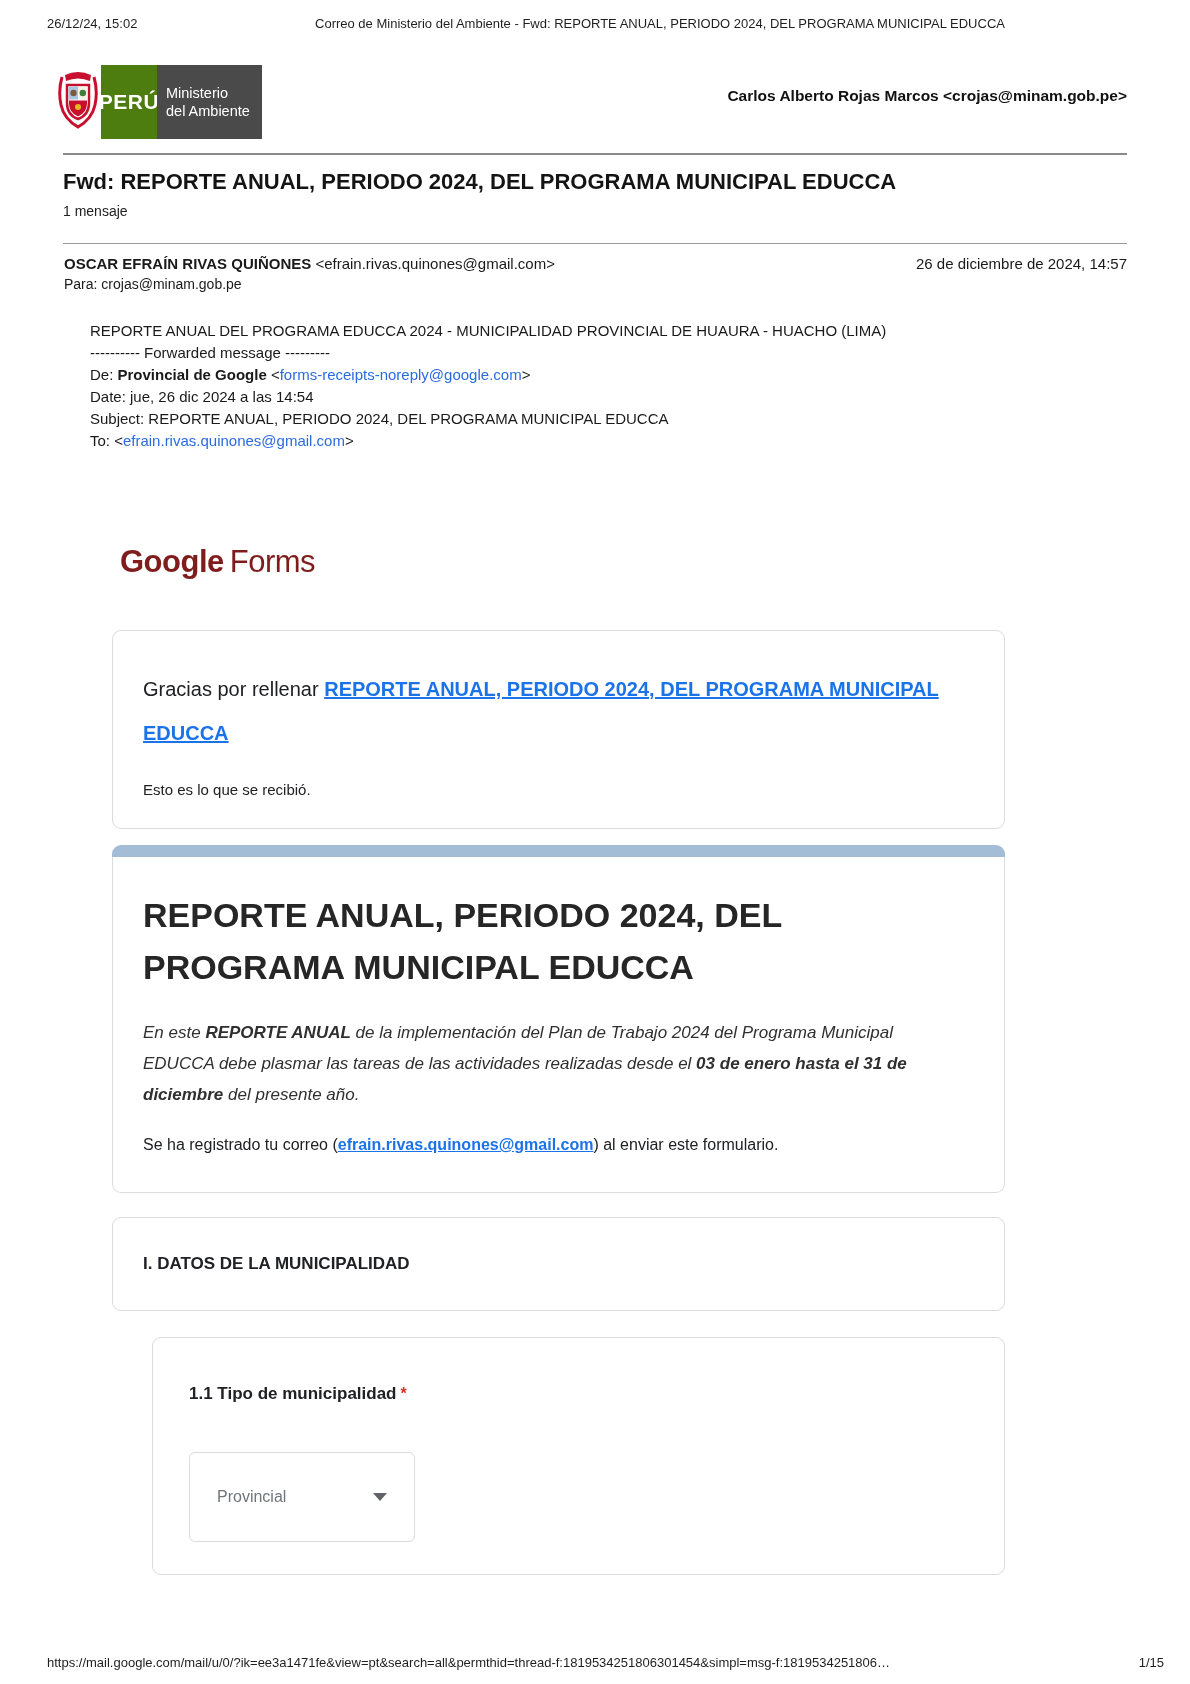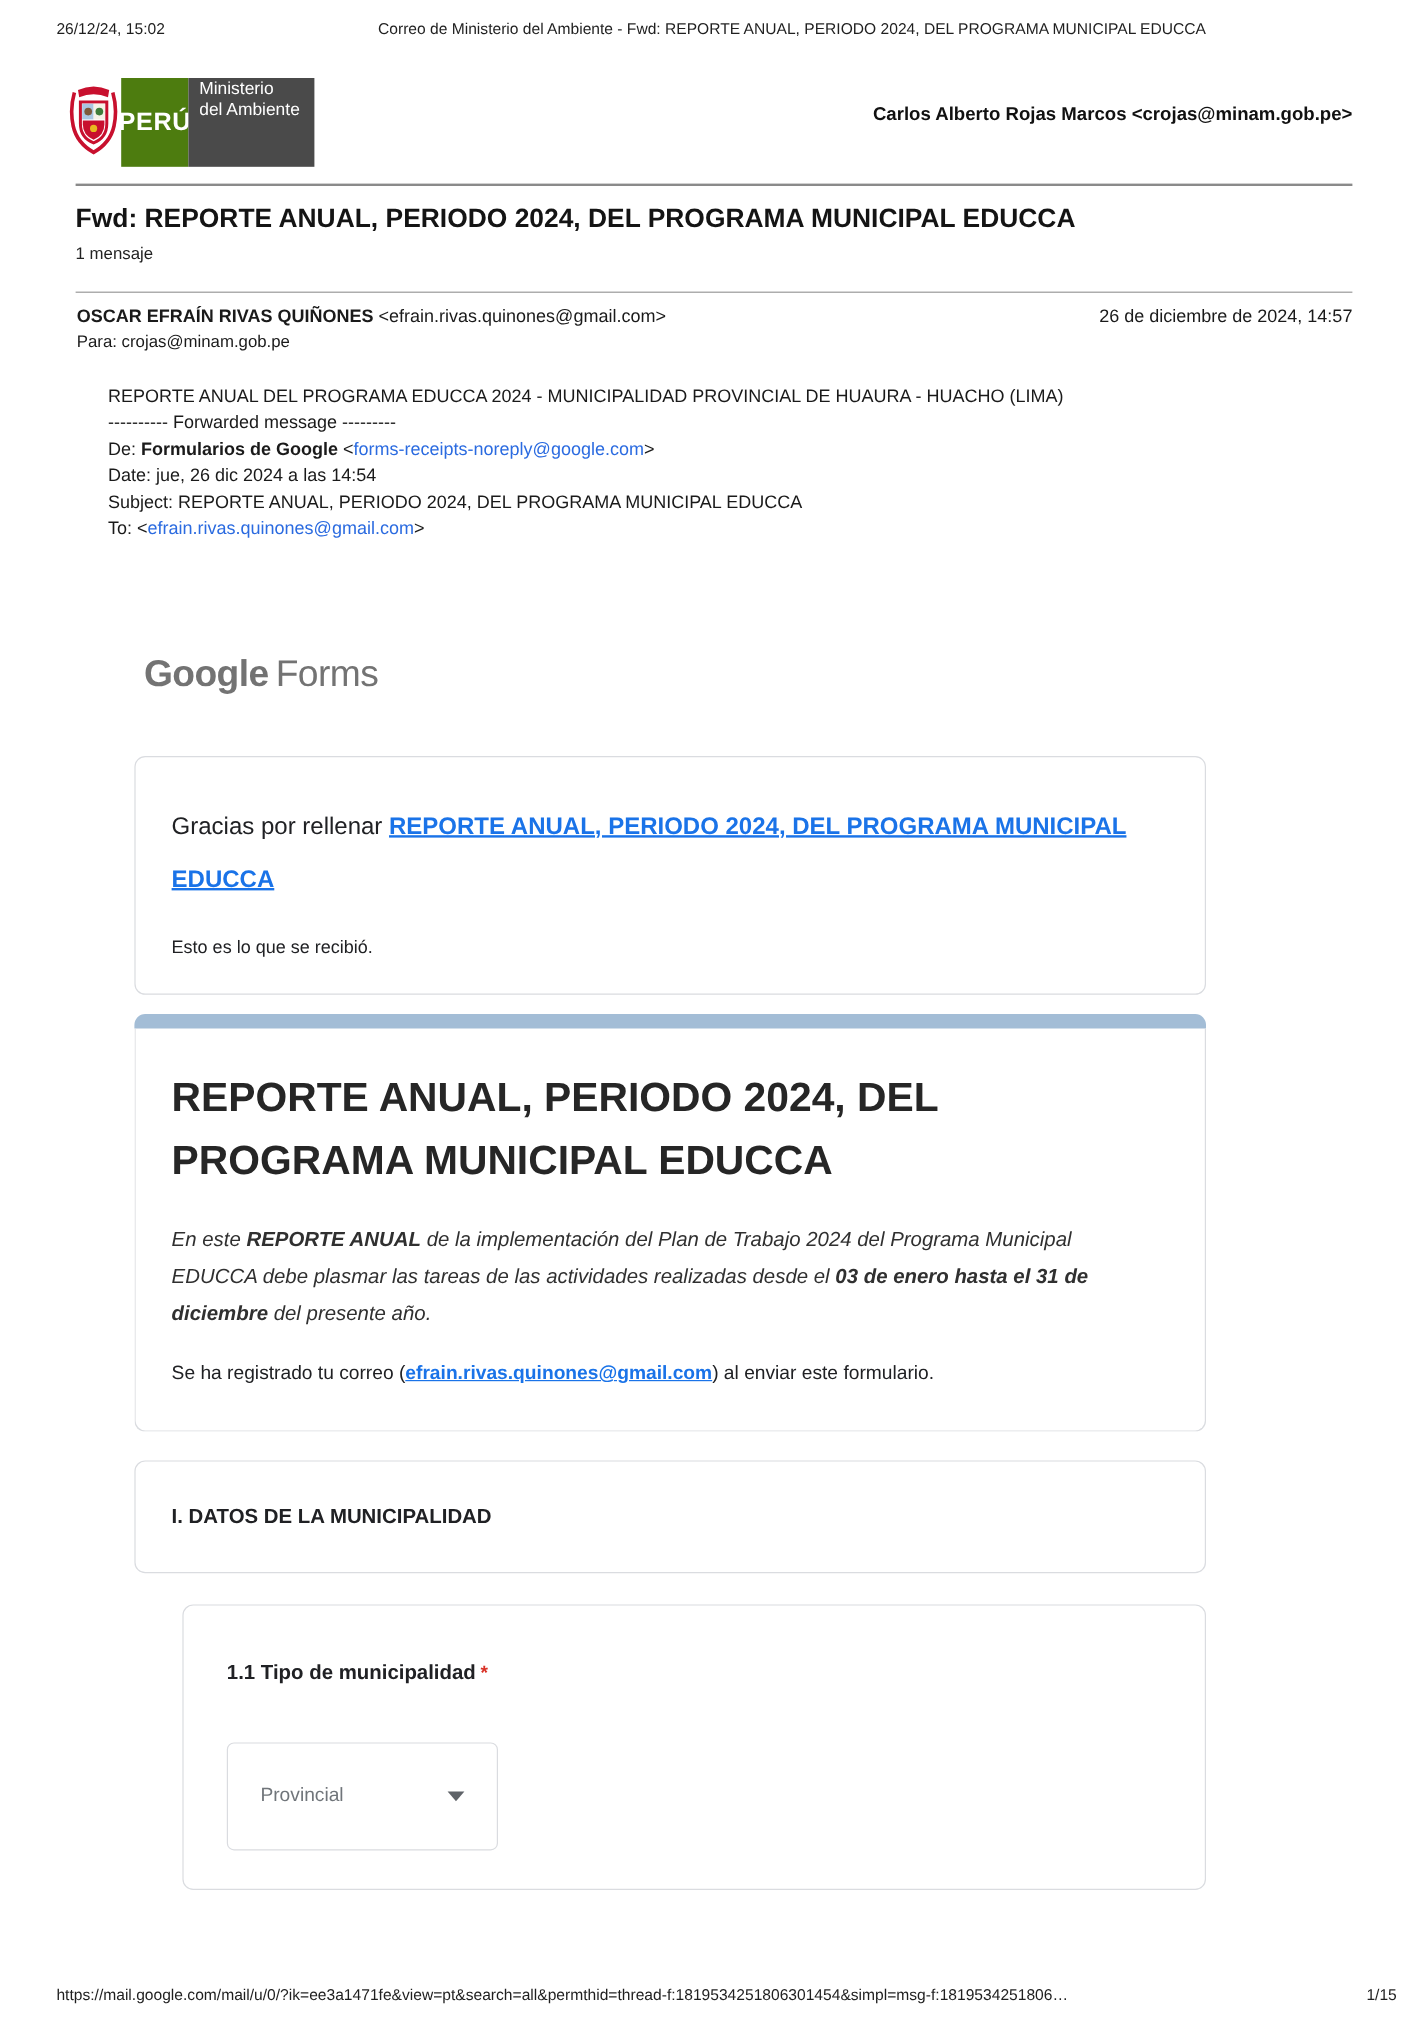--- a/index.html
+++ b/index.html
@@ -35,21 +35,21 @@
   }
   .brand { display: flex; align-items: stretch; height: 74px; }
   .brand .coa-box { width: 46px; display: flex; align-items: center; justify-content: center; background: #fff; }
   .brand .peru-box {
     width: 56px; background: #4d7c0f; color: #fff;
     display: flex; align-items: center; justify-content: center;
     font-weight: bold; font-size: 21px; letter-spacing: 0.5px;
   }
   .brand .ministry-box {
     width: 105px; background: #4a4a4a; color: #fff;
-    display: flex; flex-direction: column; 
+    display: flex; flex-direction: column; justify-content: center;
     padding-left: 9px; font-size: 14.5px; line-height: 18px;
   }
   .account-owner { padding-top: 22px; font-weight: bold; font-size: 15.5px; color: #111; }
 
   .hr1 { border: none; border-top: 2px solid #8a8a8a; margin: 14px 63px 0 63px; }
   .hr2 { border: none; border-top: 1px solid #9a9a9a; margin: 24px 63px 0 63px; }
 
   .subject-h { margin: 14px 63px 0 63px; font-size: 22px; font-weight: bold; color: #141414; }
   .msg-count { margin: 8px 63px 0 63px; font-size: 14px; color: #222; }
 
@@ -66,21 +66,21 @@
   .quoted {
     margin: 28px 0 0 90px;
     max-width: 850px;
     font-size: 15px; line-height: 22px; color: #1a1a1a;
   }
   .quoted p { margin: 0; }
   a.blue-link, .blue-link { color: #2b6be0; text-decoration: none; }
   .bold { font-weight: bold; }
 
   
-  .gforms-logo { margin: 92px 5px 0 120px; font-size: 31px; color: #737373; letter-spacing: -0.5px; }
+  .gforms-logo { margin: 92px 5px 0 120px; font-size: 31px; color: #7f1d1d; letter-spacing: -0.5px; }
   .gforms-logo .g-word { font-weight: 600; }
   .gforms-logo .f-word { font-weight: 400; margin-left: 6px; }
 
   .cards { margin-left: 112px; width: 893px; }
   .card {
     border: 1px solid #dadce0; border-radius: 9px;
     background: #fff;
   }
 
   .card-thanks { margin-top: 50px; padding: 36px 30px 30px 30px; }
@@ -161,21 +161,21 @@
 
 <div class="meta-row">
   <span><span class="from-name">OSCAR EFRAÍN RIVAS QUIÑONES</span><span> &lt;efrain.rivas.quinones@gmail.com&gt;</span></span>
   <span class="date">26 de diciembre de 2024, 14:57</span>
 </div>
 <div class="meta-to">Para: crojas@minam.gob.pe</div>
 
 <div class="quoted">
   <p>REPORTE ANUAL DEL PROGRAMA EDUCCA 2024 - MUNICIPALIDAD PROVINCIAL DE HUAURA - HUACHO (LIMA)</p>
   <p>---------- Forwarded message ---------</p>
-  <p><span>De: </span><span class="bold">Formularios de Google</span><span> &lt;</span><a class="blue-link" href="#">forms-receipts-noreply@google.com</a><span>&gt;</span></p>
+  <p><span>De: </span><span class="bold">Provincial de Google</span><span> &lt;</span><a class="blue-link" href="#">forms-receipts-noreply@google.com</a><span>&gt;</span></p>
   <p>Date: jue, 26 dic 2024 a las 14:54</p>
   <p>Subject: REPORTE ANUAL, PERIODO 2024, DEL PROGRAMA MUNICIPAL EDUCCA</p>
   <p><span>To: &lt;</span><a class="blue-link" href="#">efrain.rivas.quinones@gmail.com</a><span>&gt;</span></p>
 </div>
 
 <div class="gforms-logo">
   <span class="g-word">Google</span><span class="f-word">Forms</span>
 </div>
 
 <div class="cards">

